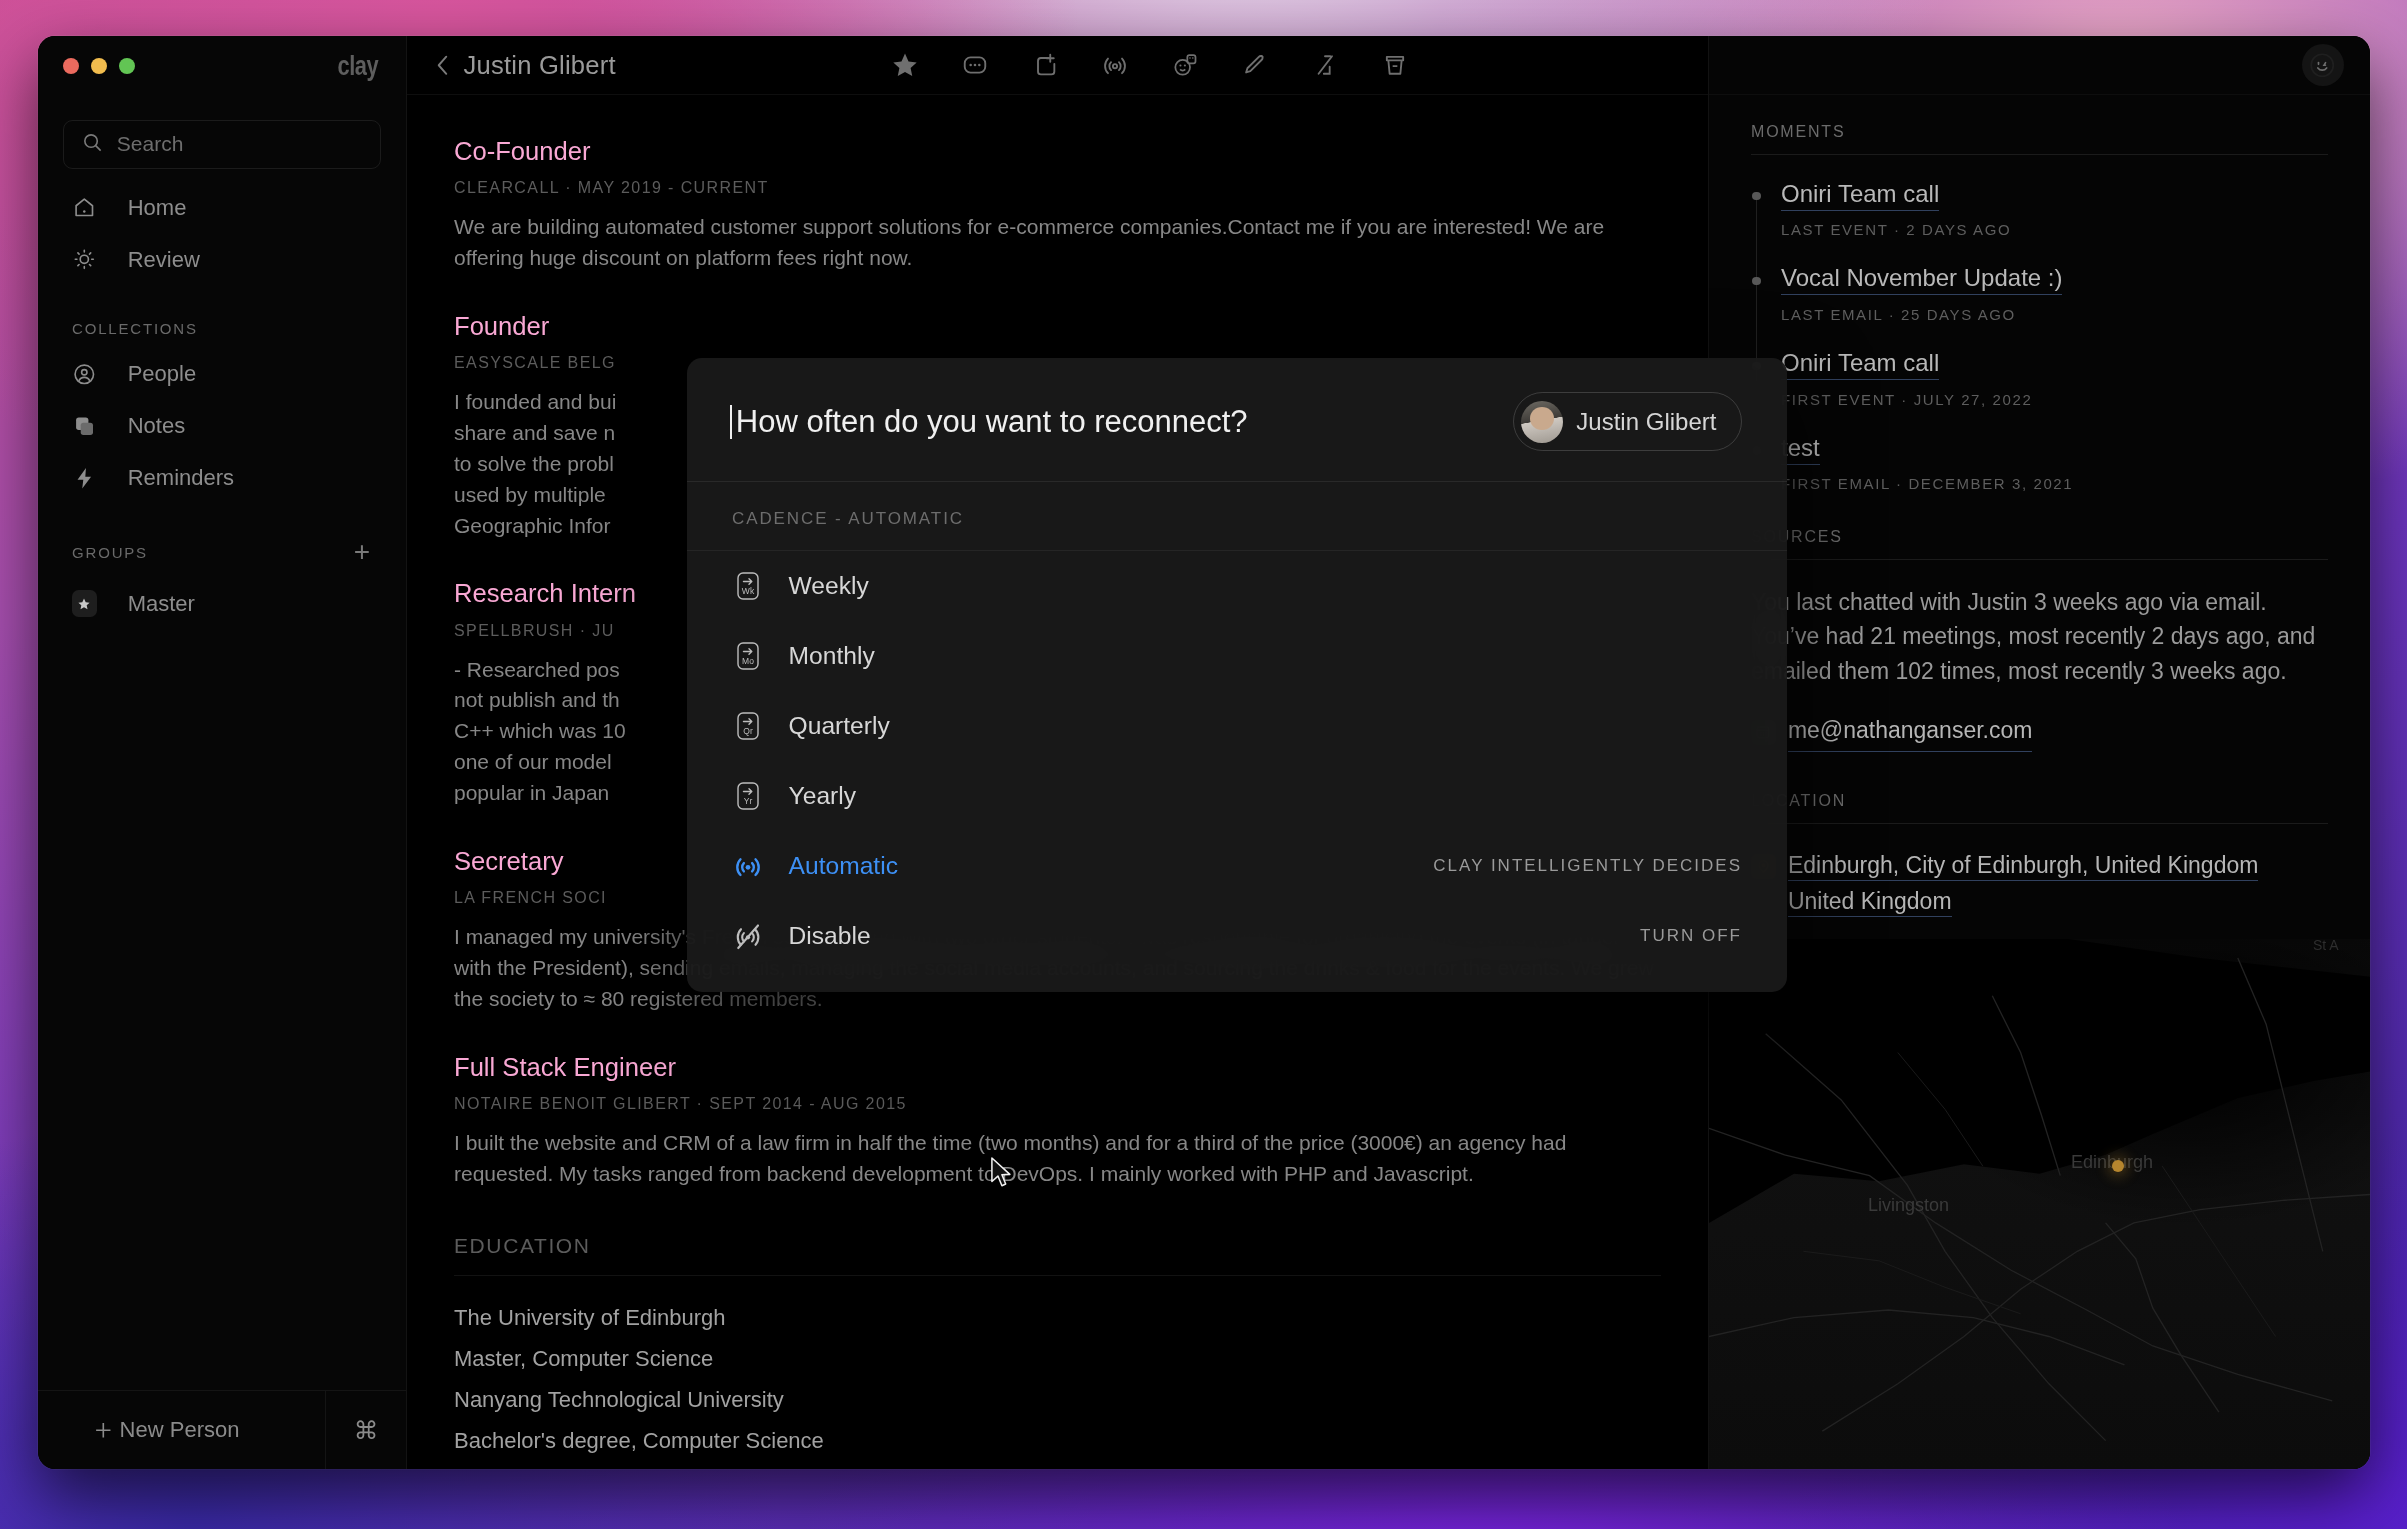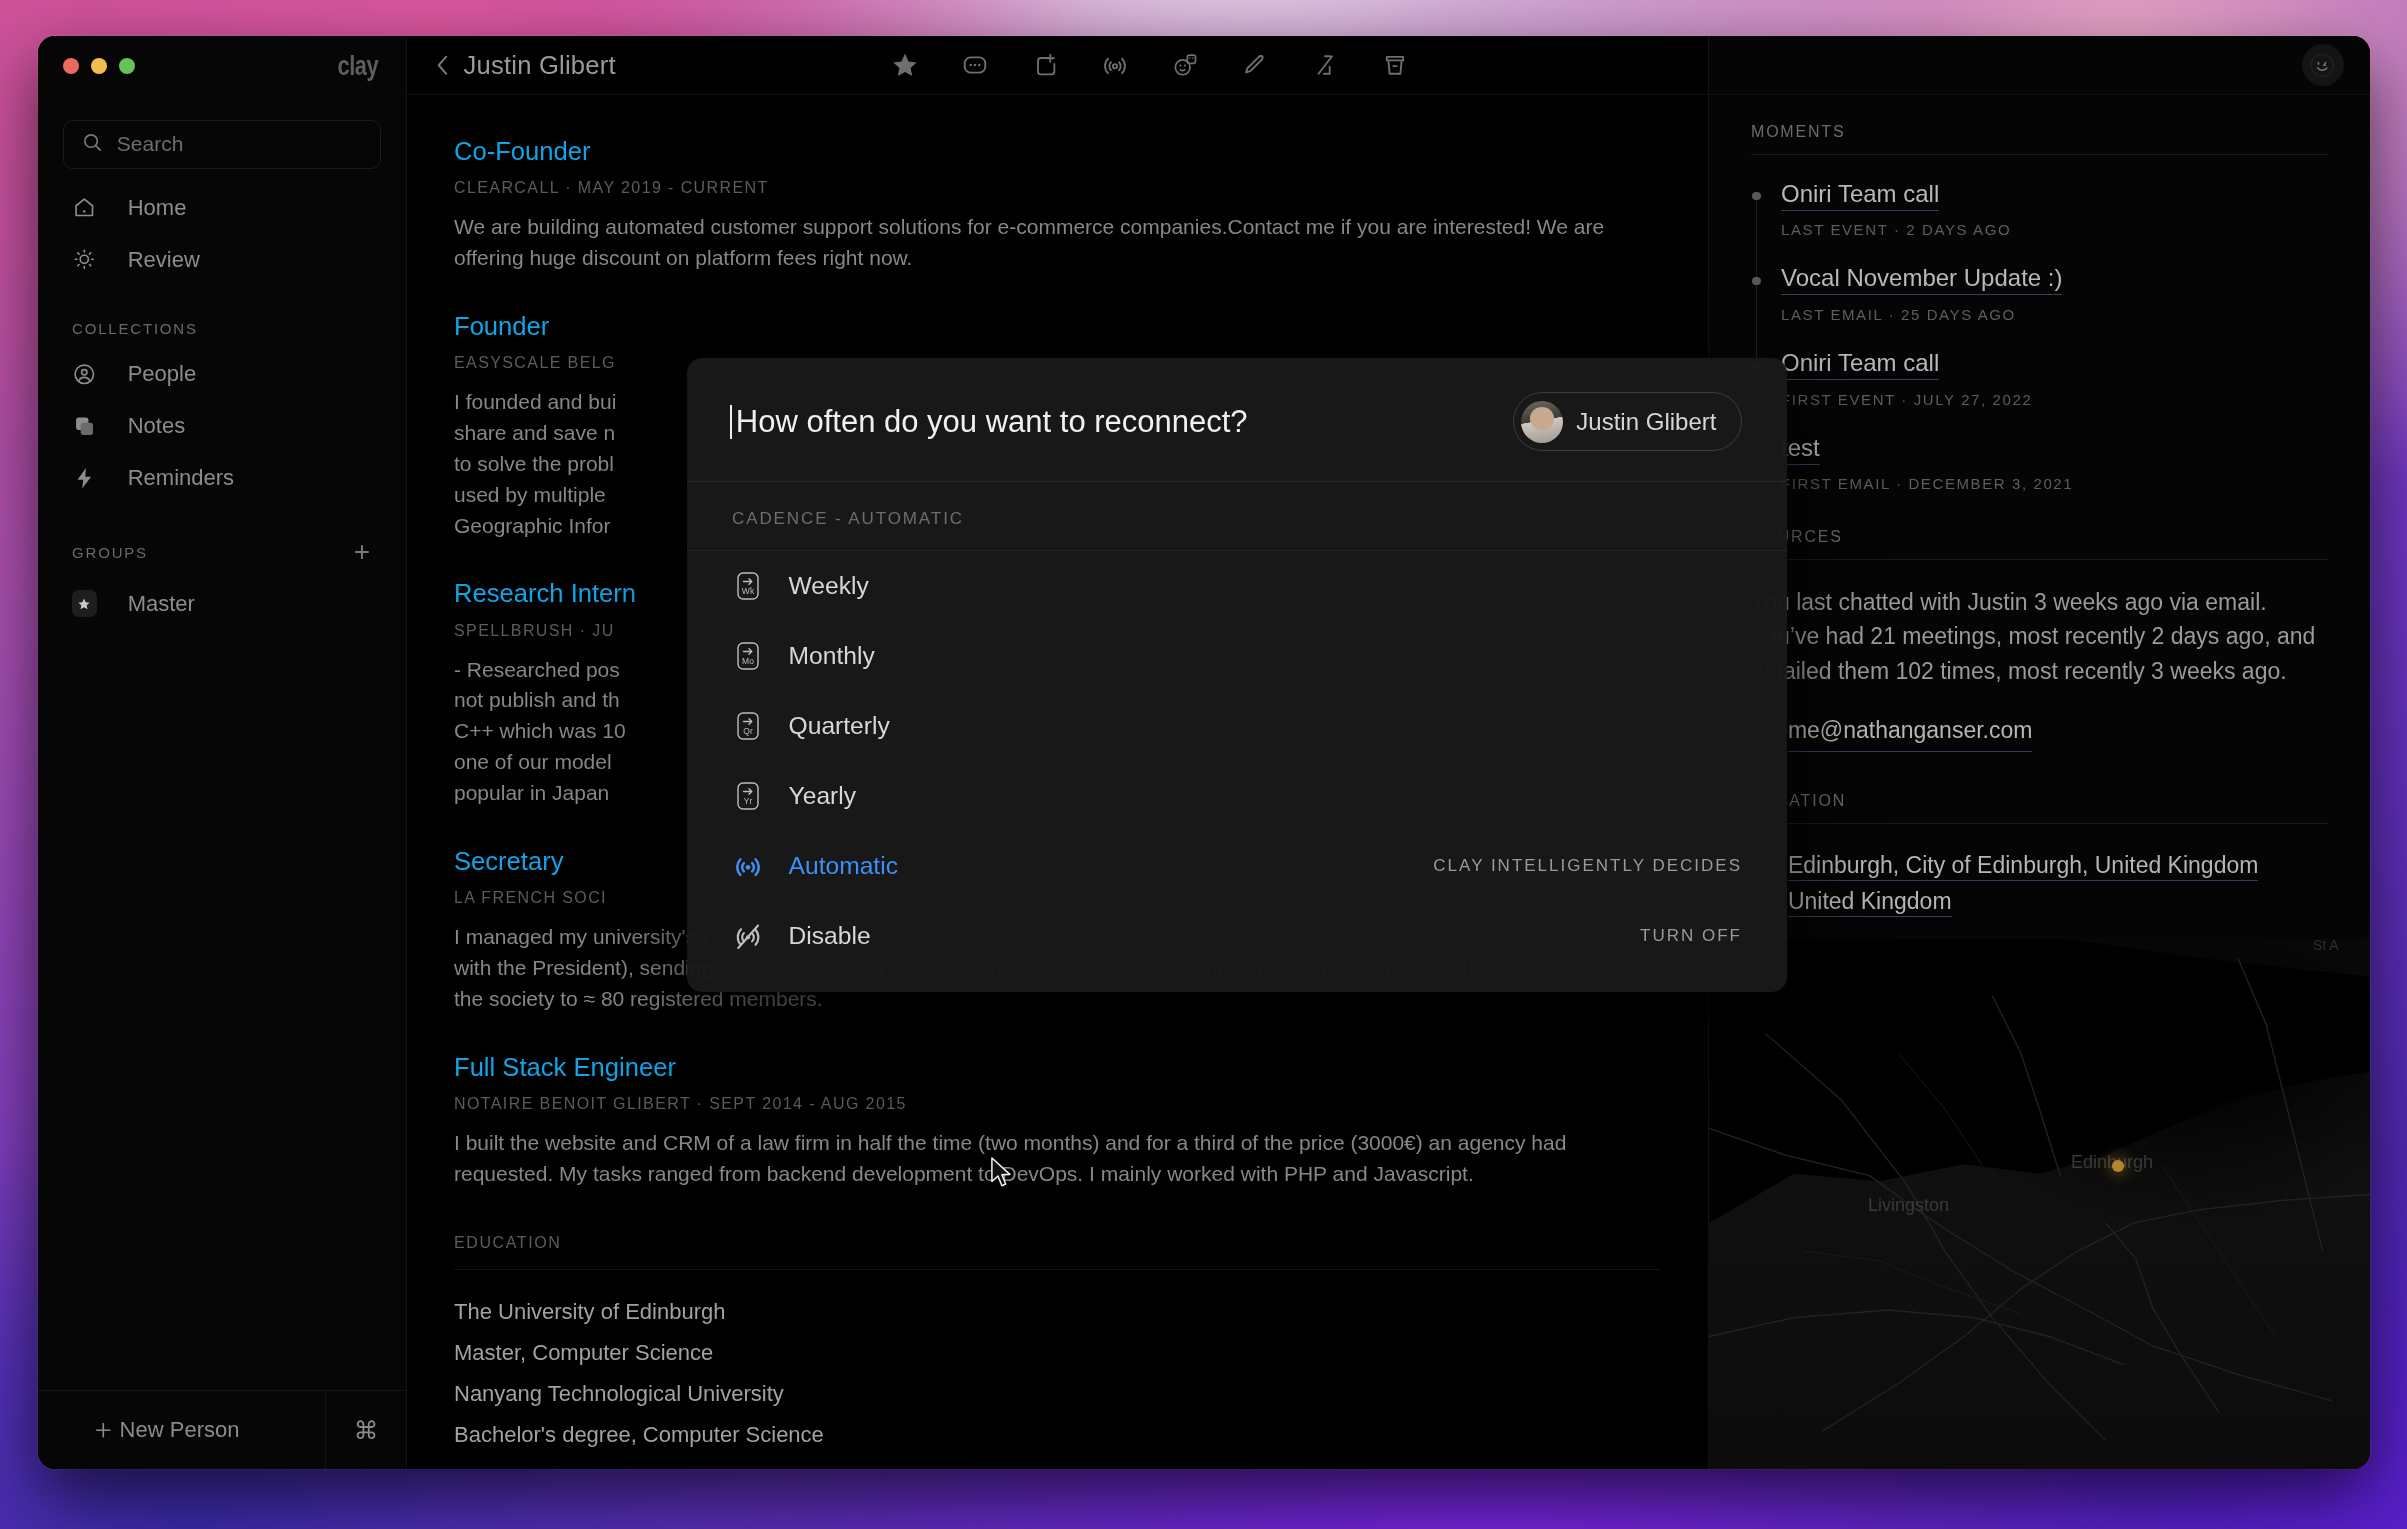--- a/index.html
+++ b/index.html
@@ -114,27 +114,27 @@
   .page-title { color: #9a9a9a; font-size: 25.6px; letter-spacing: 0.2px; }
   .tool-icons { display: flex; align-items: center; gap: 38px; margin: 0 auto; }
   .tool-ic { width: 32px; height: 32px; display: flex; align-items: center; justify-content: center; color: #6f6f6f; }
 
   .content {
     flex: 1 1 auto; overflow: hidden; position: relative;
     padding: 42px 0 0 0;
   }
   .content-inner { padding: 0 47px 0 47px; max-width: 1420px; }
 
-  .job-title { color: #0ea5e9; font-size: 25.6px; margin-bottom: 13.2px; }
+  .job-title { color: #f9a8d4; font-size: 25.6px; margin-bottom: 13.2px; }
   .job-meta {
     color: #5c5c5c; font-size: 16px; letter-spacing: 1.4px;
     margin-bottom: 15px; text-transform: uppercase;
   }
   .job-desc { color: #878787; font-size: 21px; line-height: 1.47; margin-bottom: 38px; max-width: 1315px; }
-  .sec-divider-label { color: #5c5c5c; font-size: 16px; letter-spacing: 1.6px; margin-top: 44px; }
+  .sec-divider-label { color: #5c5c5c; font-size: 21px; letter-spacing: 1.6px; margin-top: 44px; }
   .hr { height: 0.9px; background: rgba(255,255,255,.07); margin: 17px 0 30px 0; max-width: 1315px; }
   .edu-line { color: #a2a2a2; font-size: 22px; margin-bottom: 15px; }
 
   
   .rightpanel {
     width: 662px; flex: 0 0 662px;
     border-left: 0.9px solid rgba(255,255,255,.055);
     background: #050505;
     position: relative; overflow: hidden;
     display: flex; flex-direction: column;

